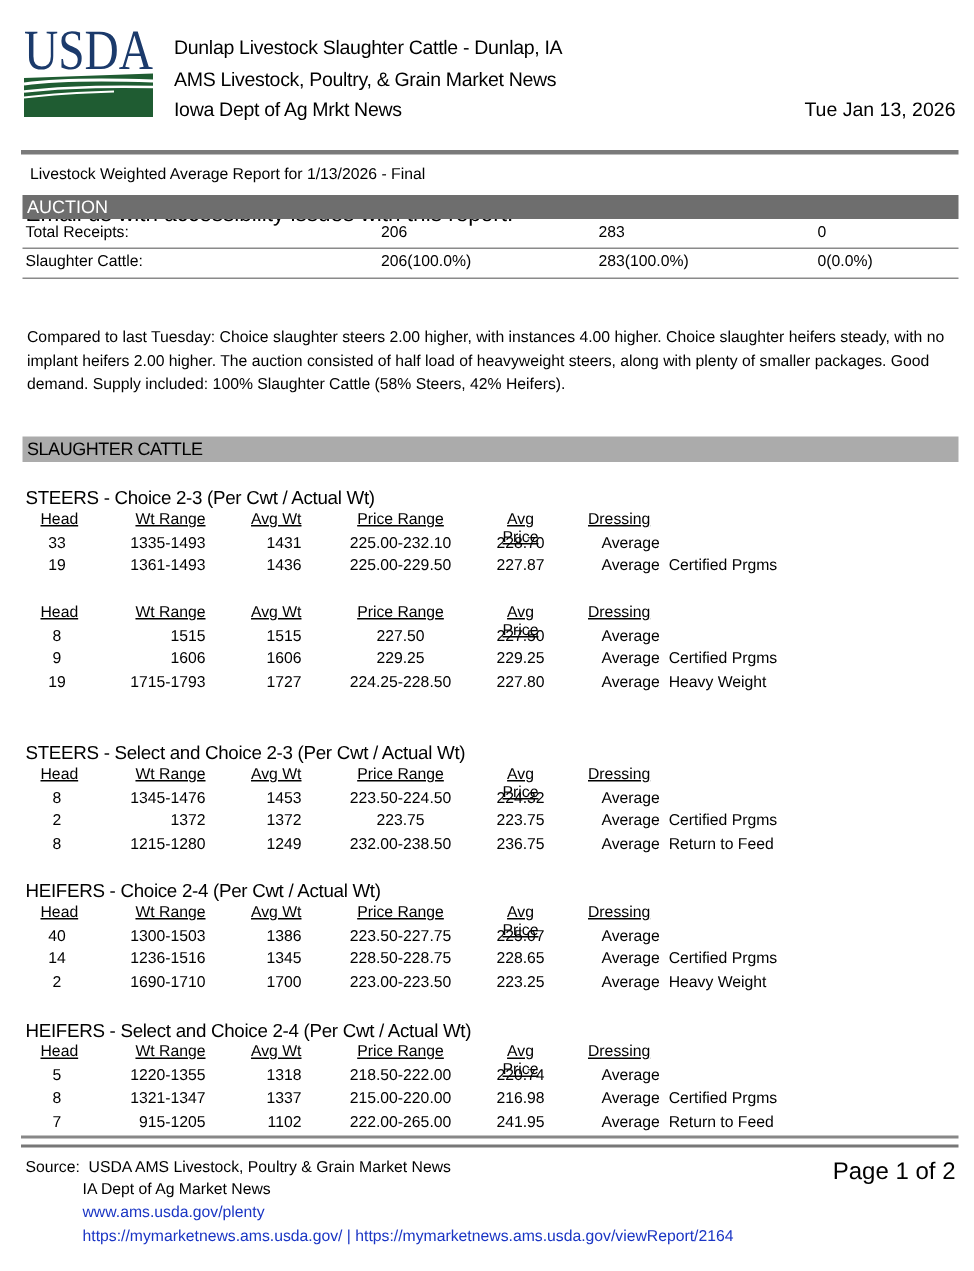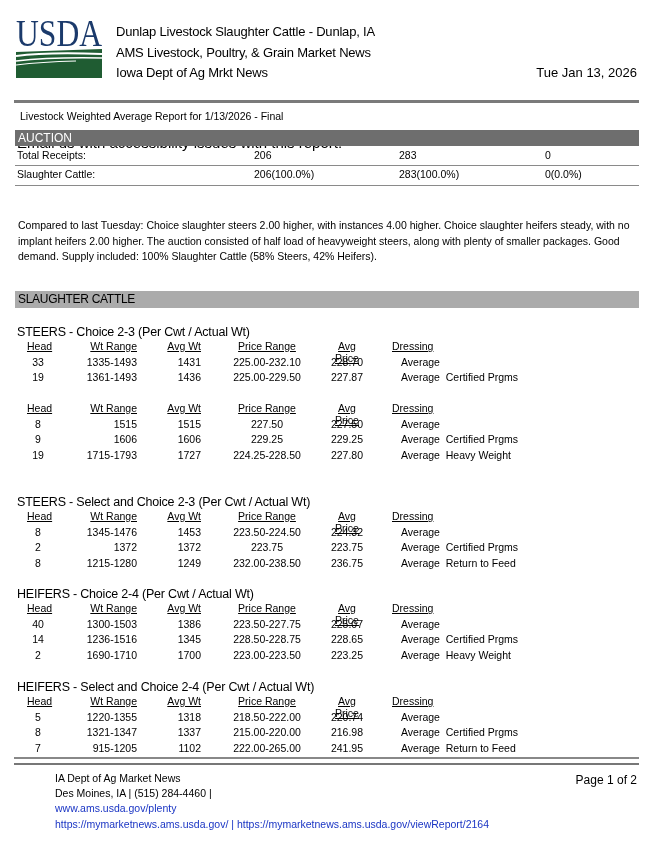--- a/index.html
+++ b/index.html
@@ -41,21 +41,21 @@
   .col-ap { left: 310px; width: 40px; text-align: center; }
   .col-dr { left: 375px; }
   .td .col-dr { left: 384px; }
 
   .rule-bot1 { position: absolute; left: 14px; right: 10px; top: 757px; height: 2px; background: #888; }
   .rule-bot2 { position: absolute; left: 14px; right: 10px; top: 763px; height: 2px; background: #777; }
 
   .footer { position: absolute; left: 17px; top: 771px; font-size: 10.5px; line-height: 15.2px; }
   .footer .indent { padding-left: 38px; }
   .link { color: #1a35c4; }
-  .page-num { position: absolute; right: 12px; top: 773px; font-size: 12px; }
+  .page-num { position: absolute; right: 12px; top: 773px; font-size: 16px; }
 </style>
 </head>
 <body>
 
 <svg class="logo" viewBox="0 0 86 62">
   <text x="0" y="30" font-family="Liberation Serif, serif" font-size="38" fill="#1b3a6b" textLength="86" lengthAdjust="spacingAndGlyphs">USDA</text>
   <path d="M0 36 L86 33 L86 62 L0 62 Z" fill="#1f5c32"></path>
   <path d="M0 40 Q30 36 86 38" stroke="#fff" stroke-width="2" fill="none"></path>
   <path d="M0 45 Q35 41 86 42" stroke="#fff" stroke-width="1.6" fill="none"></path>
   <path d="M0 49 Q25 46 60 45" stroke="#fff" stroke-width="1.2" fill="none"></path>
@@ -255,20 +255,23 @@
         <span class="col-ap">241.95</span>
         <span class="col-dr" style="white-space: pre;">Average  Return to Feed</span>
       </div>
     </div>
   </div>
 
 <div class="rule-bot1"></div>
 <div class="rule-bot2"></div>
 
 <div class="footer">
+  <div>
+    <span>Source:</span>&nbsp;
+    <span>USDA AMS Livestock, Poultry &amp; Grain Market News</span>
+  </div>
   <div class="indent">IA Dept of Ag Market News</div>
-  <div class="indent">Des Moines, IA | (515) 284-4460 |</div>
   <div class="indent link">www.ams.usda.gov/plenty</div>
   <div class="indent link">
     <span>https://mymarketnews.ams.usda.gov/</span><span style="white-space:pre;"> | </span><span>https://mymarketnews.ams.usda.gov/viewReport/2164</span>
   </div>
 </div>
 <div class="page-num">Page 1 of 2</div>
 
 </body></html>

